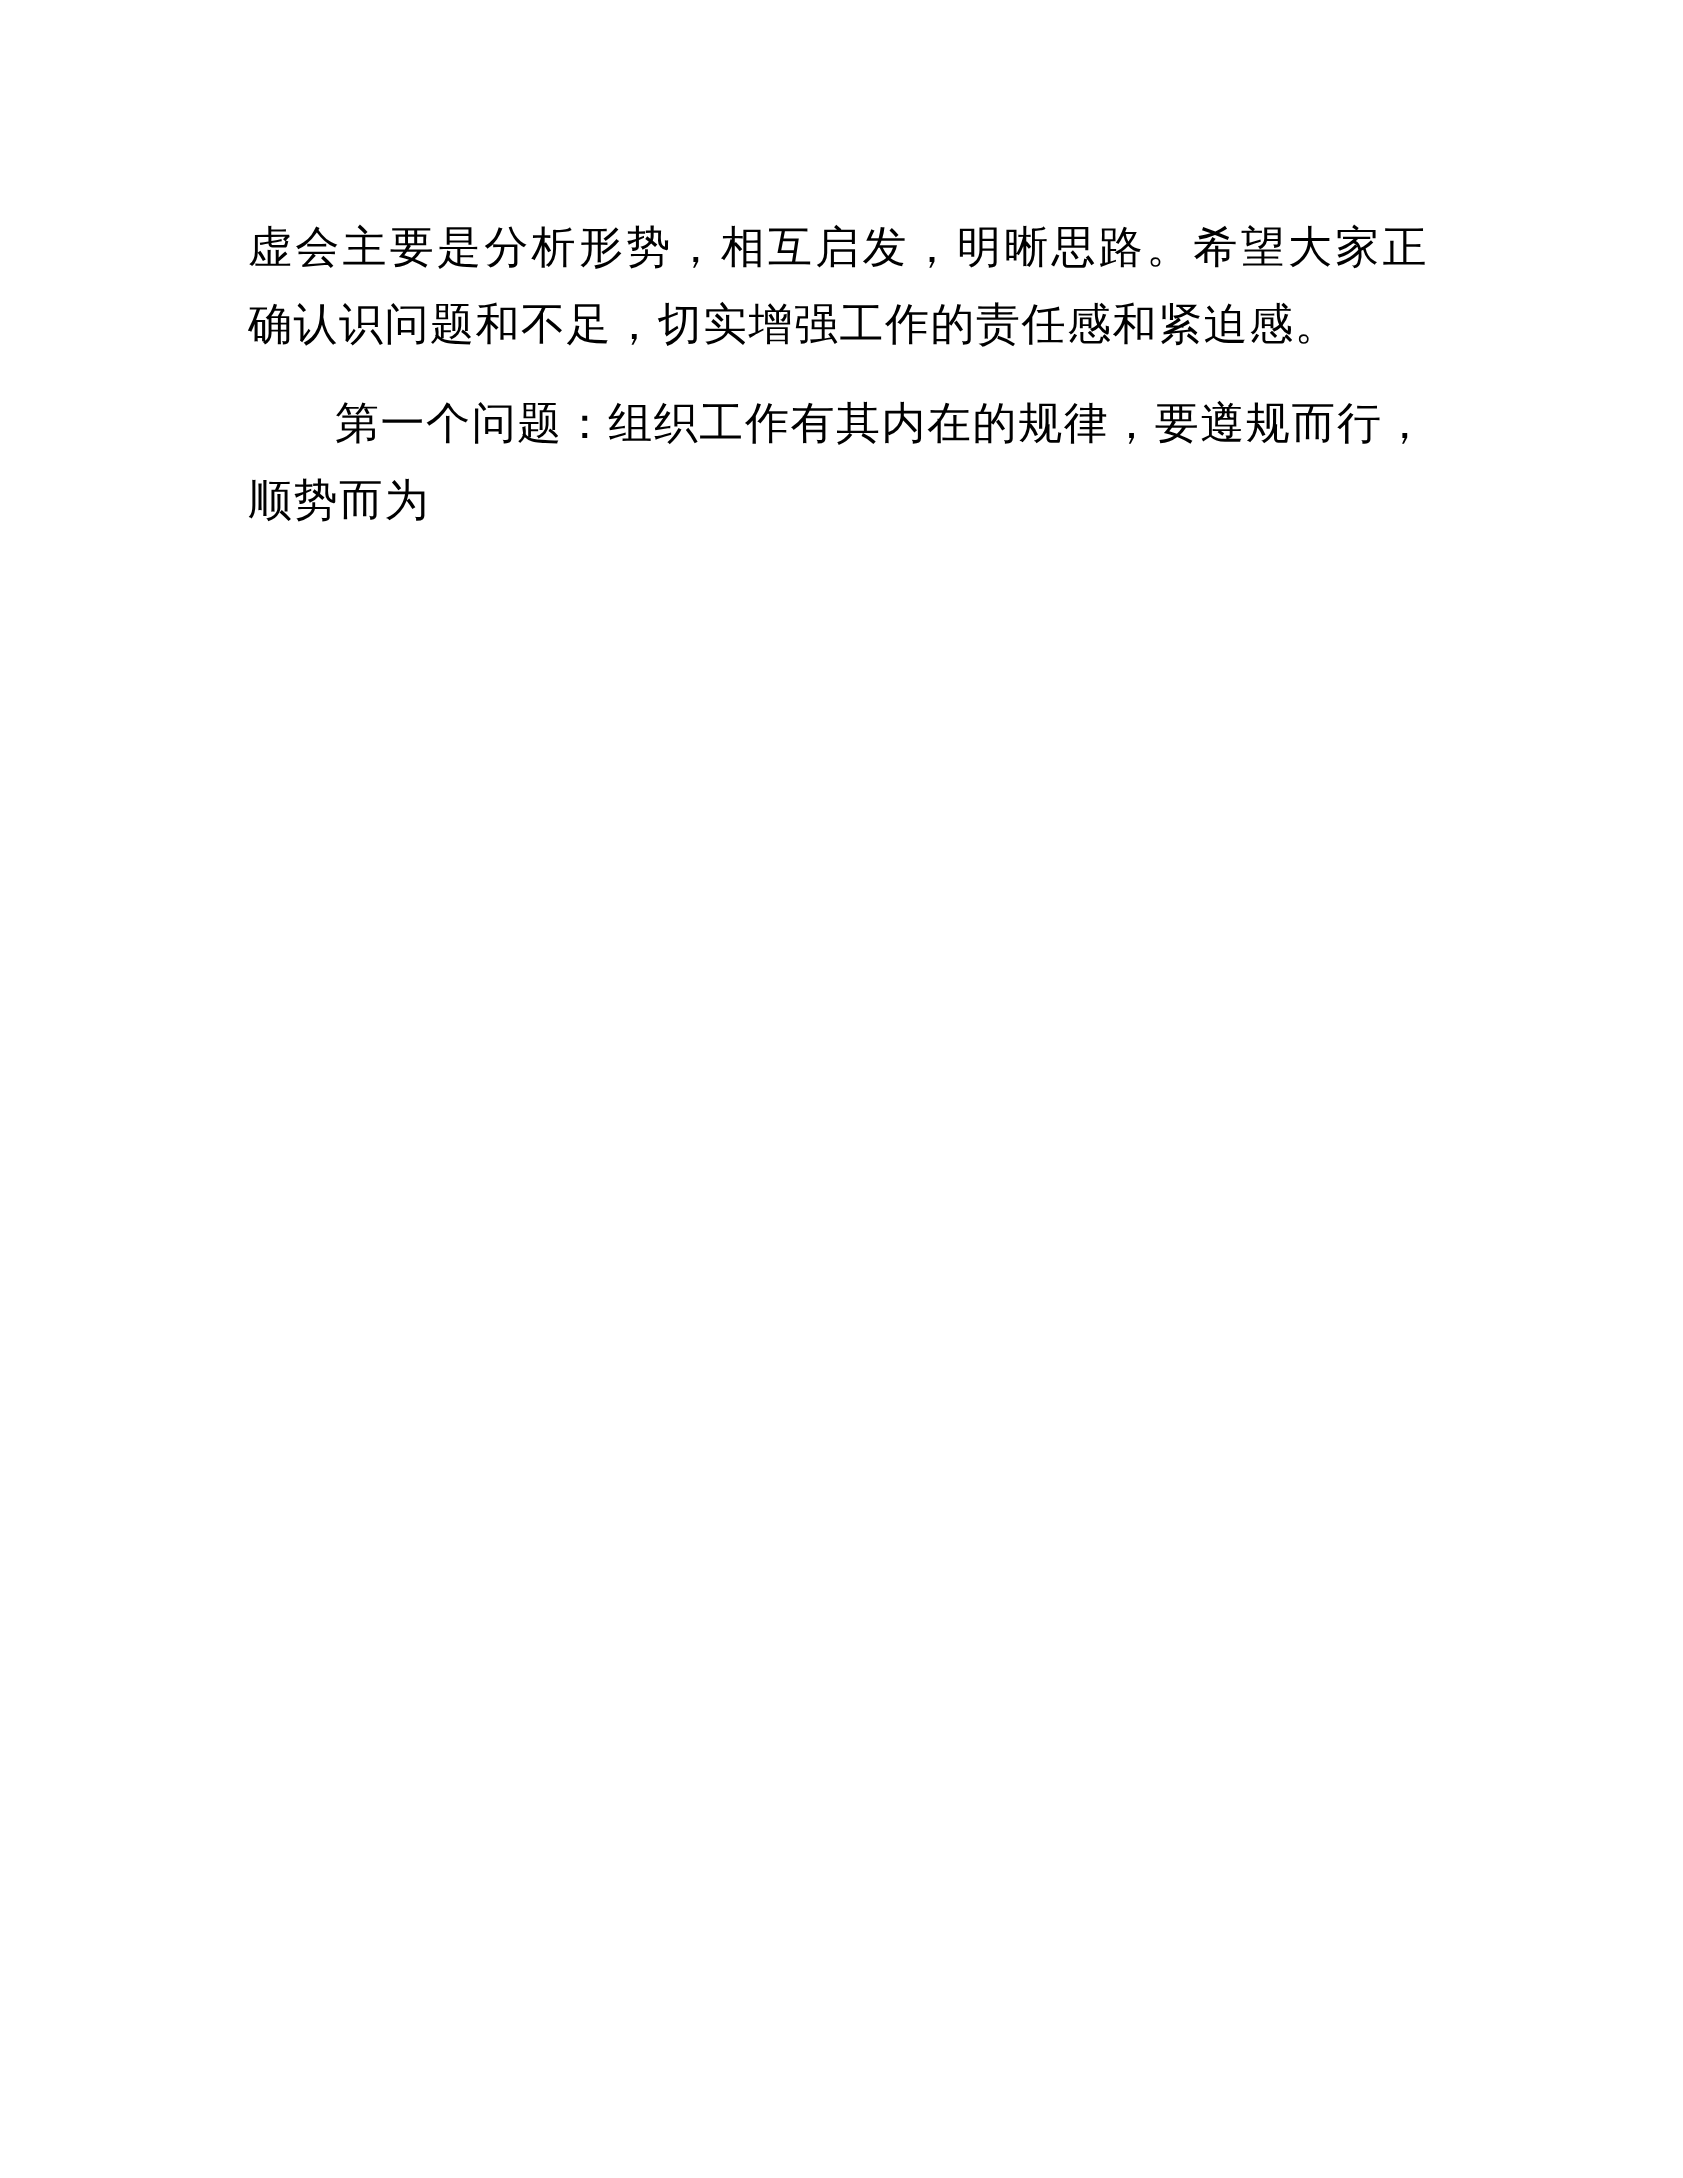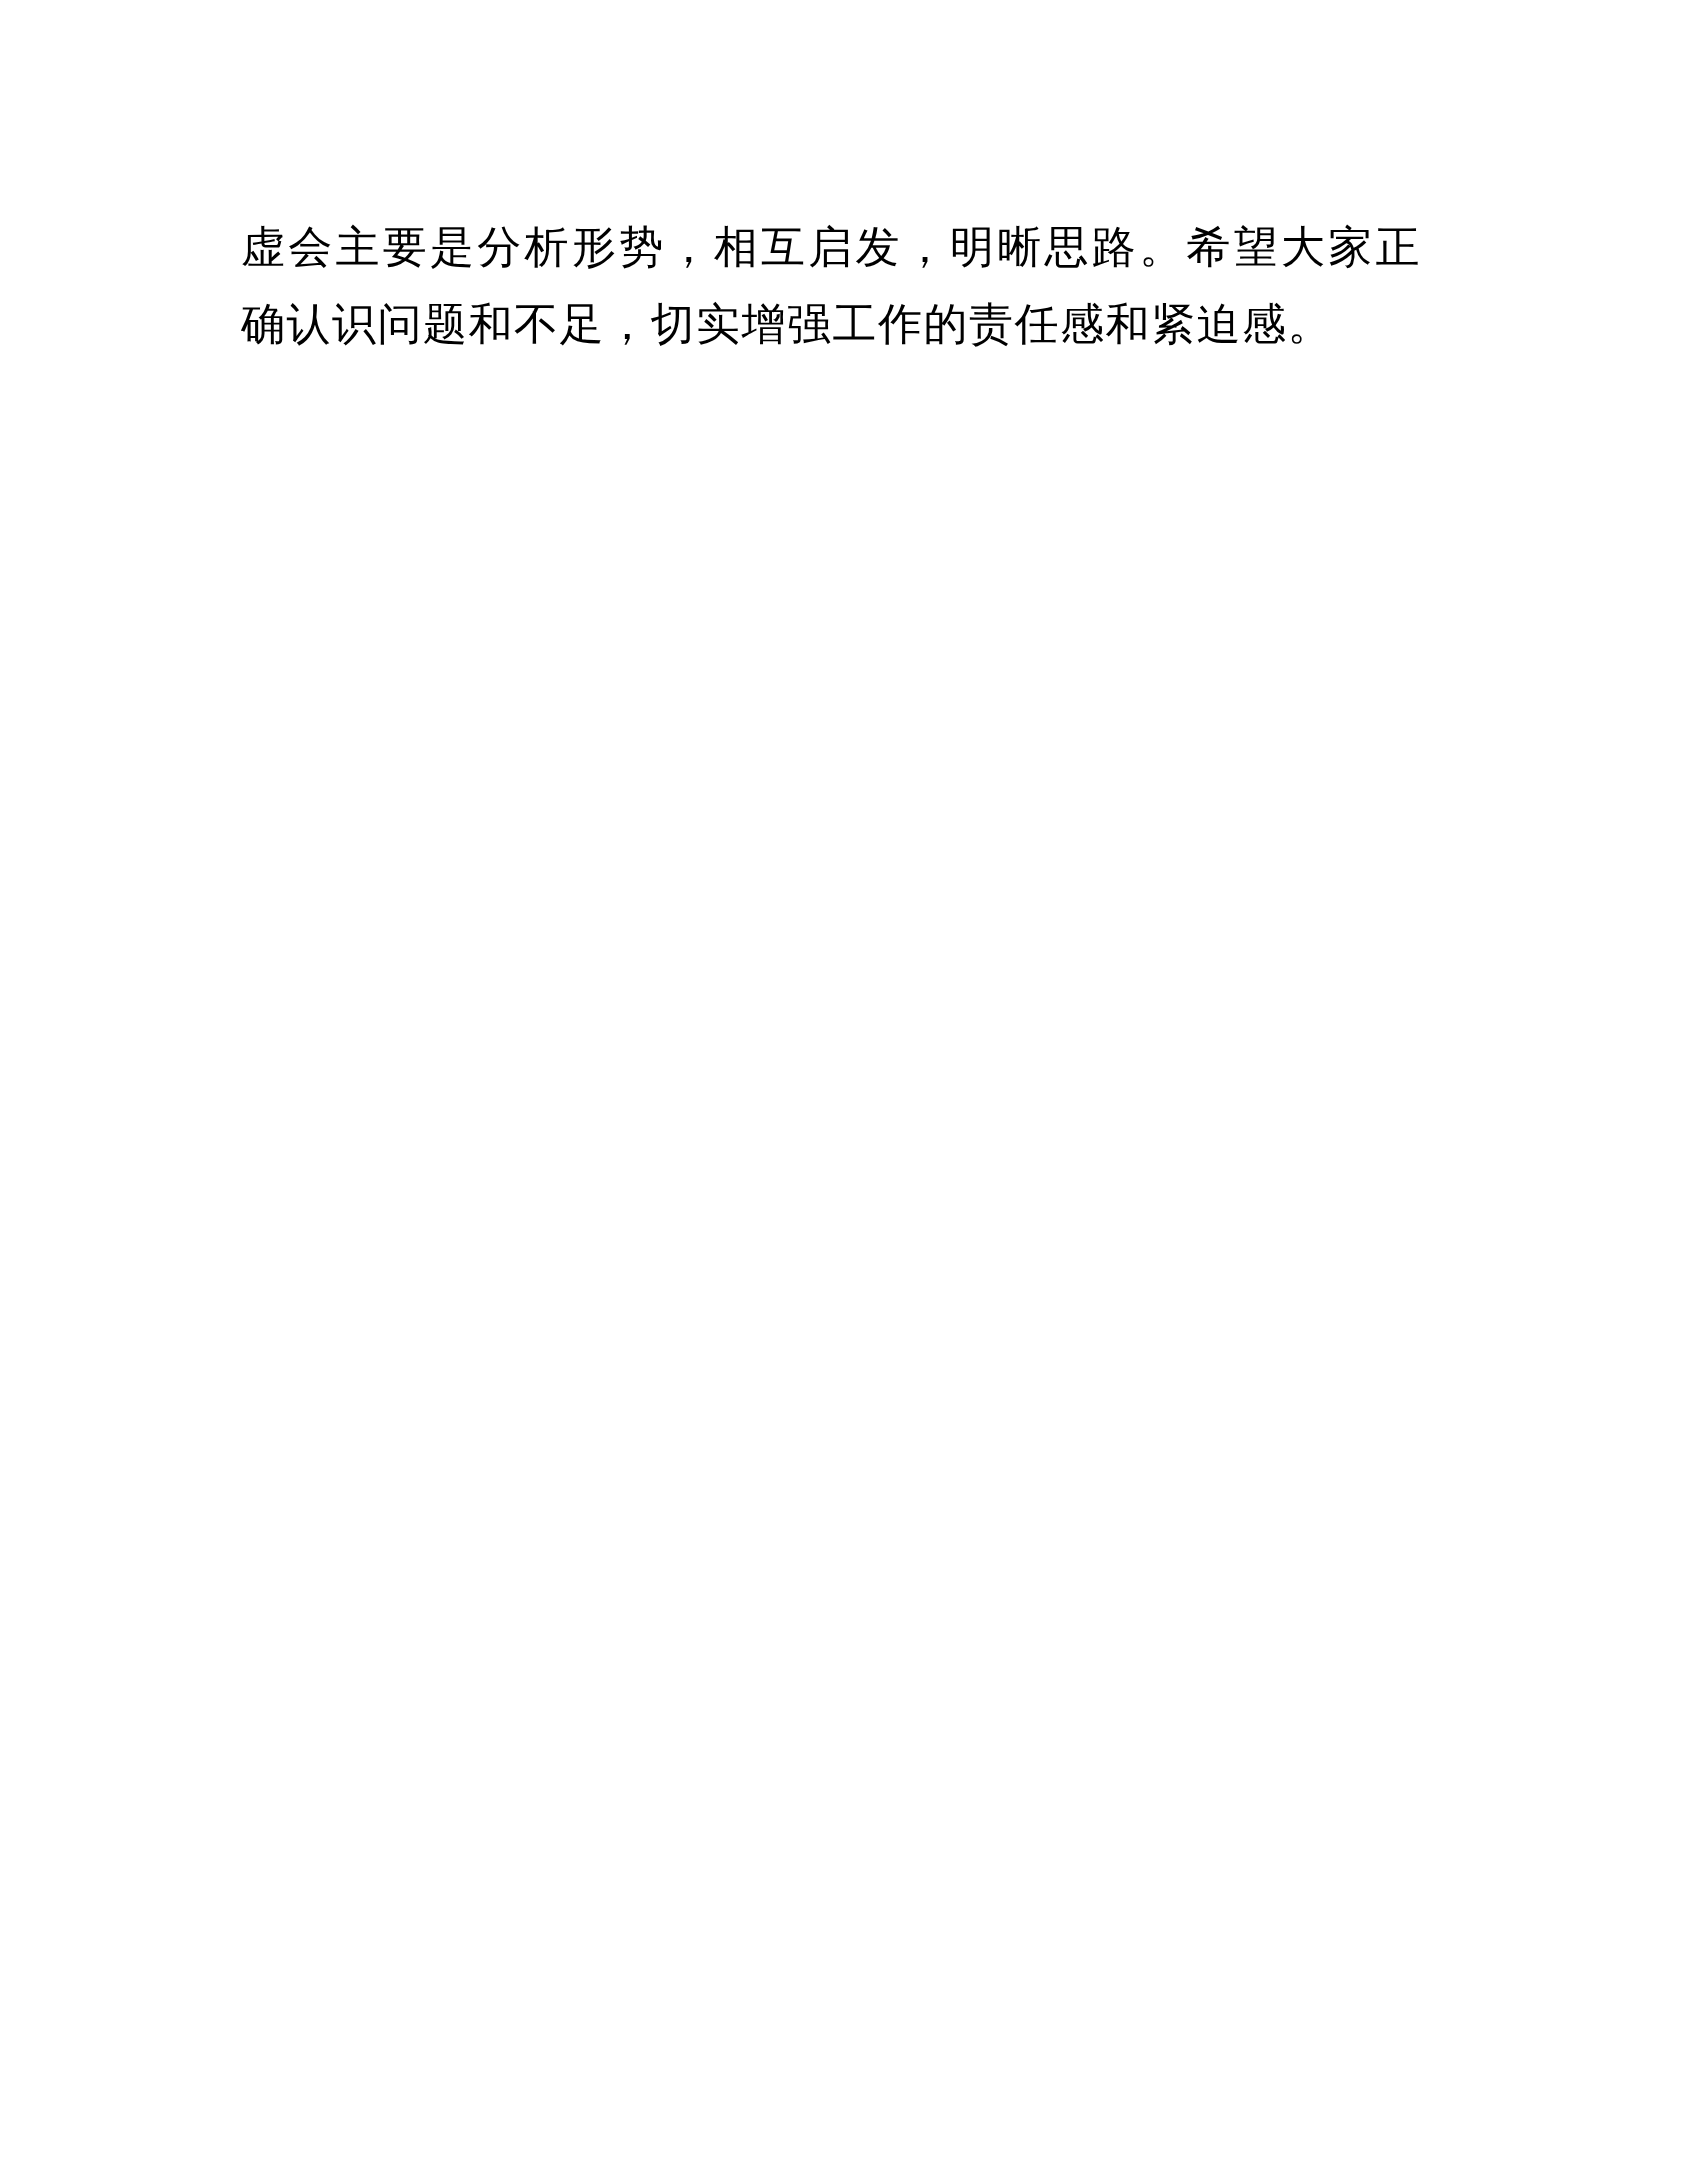--- a/index.html
+++ b/index.html
@@ -1,27 +1,28 @@
 <!DOCTYPE html>
 <html><head>
 <meta charset="utf-8">
 <style>
   html, body { margin:0; padding:0; background:#ffffff; }
   body { width:1683px; height:2178px; position:relative; overflow:hidden; }
   .page {
-    position:absolute; left:241px; top:208px; width:1180px;
+    position:absolute; left:248px; top:208px; width:1180px;
     font-family:"DejaVu Sans", sans-serif;
     color:#000000;
     font-size:44px;
     line-height:77px;
     letter-spacing:1.5px;
   }
   .para { margin:0 0 22px 0; text-align:justify; text-align-last:left; }
   .para.indent { text-indent:87px; }
   .para.indent-sub { text-indent:109px; }
 </style>
 </head>
 <body>
 
 <div class="page">
   <p class="para">虚会主要是分析形势，相互启发，明晰思路。希望大家正确认识问题和不足，切实增强工作的责任感和紧迫感。</p>
+  <p class="para indent">第一个问题：组织工作有其内在的规律，要遵规而行，顺势而为</p>
 </div>
 
 
 </body></html>

